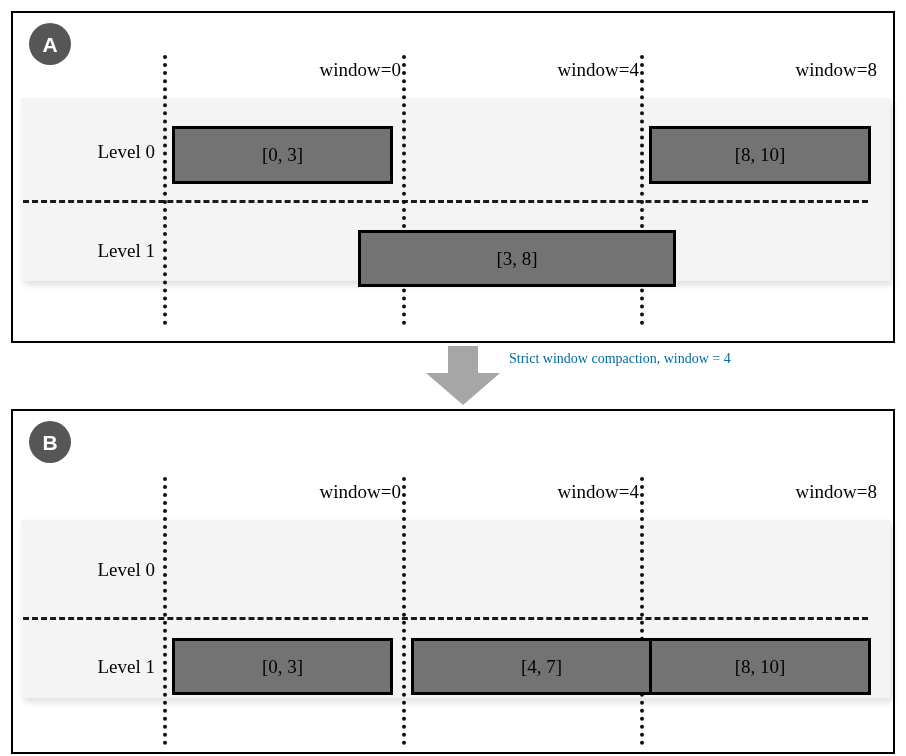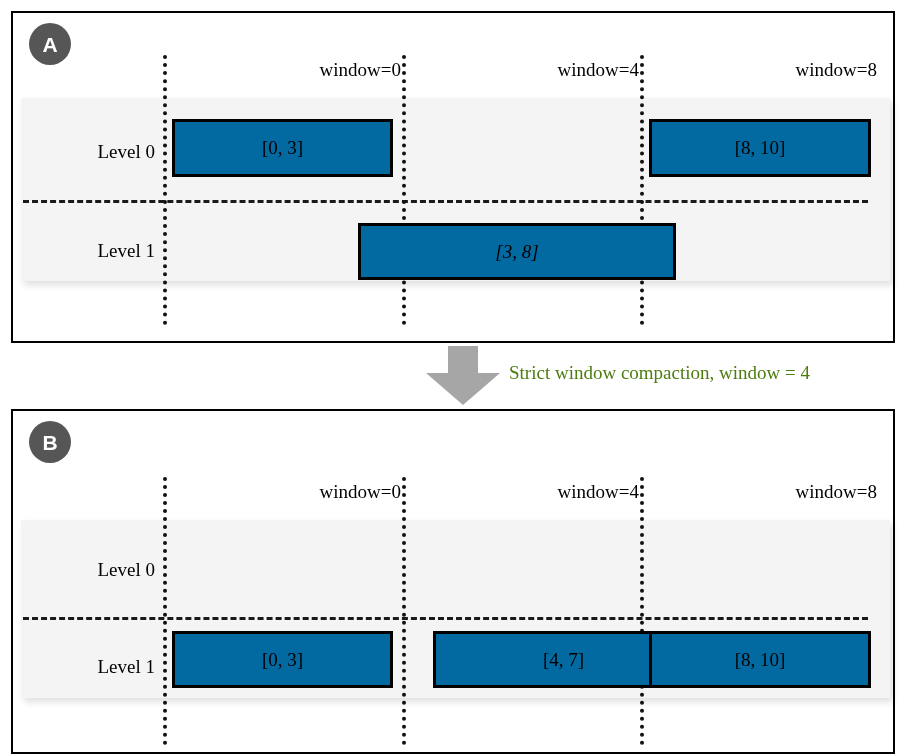--- a/index.html
+++ b/index.html
@@ -87,27 +87,28 @@
     font-size: 19px;
     color: #000000;
     white-space: nowrap;
     text-align: right;
   }
 
   
   .run-box {
     position: absolute;
     border: 3px solid #000000;
-    background: #0369a1;
+    background: #737373;
     box-sizing: border-box;
     display: flex;
     align-items: center;
     justify-content: center;
     font-size: 19px;
     color: #000000;
+    margin-top: 7px;
   }
 
   
   .arrow-wrap {
     position: absolute;
     left: 426px;
     top: 346px;
     width: 74px;
     height: 60px;
   }
@@ -125,23 +126,23 @@
     top: 27px;
     width: 0;
     height: 0;
     border-left: 37px solid transparent;
     border-right: 37px solid transparent;
     border-top: 32px solid #a6a6a6;
   }
   .transition-caption {
     position: absolute;
     left: 509px;
-    top: 362px;
-    font-size: 19px;
-    color: #4d7c0f;
+    top: 351px;
+    font-size: 14px;
+    color: #0369a1;
     white-space: nowrap;
   }
 </style>
 </head>
 <body>
 
 <div class="stage">
 
   <div class="panel" id="panel-a">
 
@@ -158,21 +159,21 @@
     <div class="window-label" style="left:158px; top:46px; width:230px;">window=0</div>
     <div class="window-label" style="left:396px; top:46px; width:230px;">window=4</div>
     <div class="window-label" style="left:634px; top:46px; width:230px;">window=8</div>
 
     <div class="level-label" style="left:12px; top:128px; width:130px;">Level 0</div>
     <div class="level-label" style="left:12px; top:227px; width:130px;">Level 1</div>
 
     <div class="run-box" style="left:159px; top:106px; width:221px; height:58px;">[0, 3]</div>
     <div class="run-box" style="left:636px; top:106px; width:222px; height:58px;">[8, 10]</div>
 
-    <div class="run-box" style="left:345px; top:210px; width:318px; height:57px;font-style:italic;">[3, 8]</div>
+    <div class="run-box" style="left:345px; top:210px; width:318px; height:57px;">[3, 8]</div>
 
   </div>
 
   <div class="arrow-wrap">
     <div class="arrow-shaft"></div>
     <div class="arrow-head"></div>
   </div>
   <div class="transition-caption">Strict window compaction, window = 4</div>
 
   <div class="panel" id="panel-b">
@@ -188,18 +189,18 @@
     <div class="window-guide" style="left:627px; top:66px; height:268px;"></div>
 
     <div class="window-label" style="left:158px; top:70px; width:230px;">window=0</div>
     <div class="window-label" style="left:396px; top:70px; width:230px;">window=4</div>
     <div class="window-label" style="left:634px; top:70px; width:230px;">window=8</div>
 
     <div class="level-label" style="left:12px; top:148px; width:130px;">Level 0</div>
     <div class="level-label" style="left:12px; top:245px; width:130px;">Level 1</div>
 
     <div class="run-box" style="left:159px; top:220px; width:221px; height:57px;">[0, 3]</div>
-    <div class="run-box" style="left:420px; top:220px; width:261px; height:57px;">[4, 7]</div>
+    <div class="run-box" style="left:398px; top:220px; width:261px; height:57px;">[4, 7]</div>
     <div class="run-box" style="left:636px; top:220px; width:222px; height:57px;">[8, 10]</div>
 
   </div>
 
 </div>
 
 </body></html>

